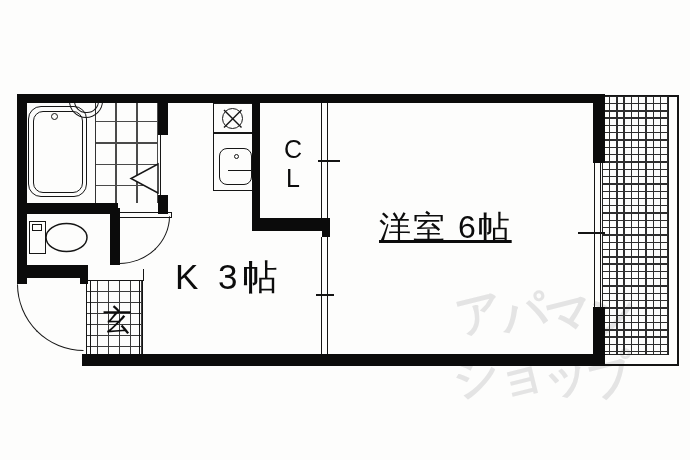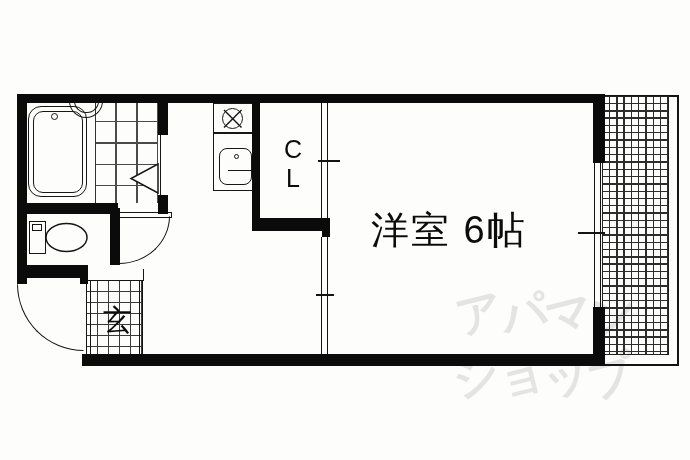--- a/index.html
+++ b/index.html
@@ -98,18 +98,19 @@
   <div class="abs fix" style="left:118px;top:212px;width:54px;height:6px;border-width:1.1px;"></div>
   <div class="abs arc" style="left:119px;top:216px;width:51px;height:48px;border-color:transparent;border-right:1.3px solid #161616;border-bottom:1.3px solid #161616;border-bottom-right-radius:51px 48px;"></div>
 
   <svg class="overlay" width="690" height="460" viewBox="0 0 690 460">
     <ellipse cx="66.5" cy="237.5" rx="20.5" ry="14" fill="#fdfdfc" stroke="#161616" stroke-width="1.5"></ellipse>
     <line x1="224" y1="110" x2="241.5" y2="127.5" stroke="#161616" stroke-width="1.4"></line>
     <line x1="241.5" y1="110" x2="224" y2="127.5" stroke="#161616" stroke-width="1.4"></line>
     <polygon points="158,164 158,193 131,178.5" fill="#fdfdfc" stroke="#161616" stroke-width="1.5"></polygon>
   </svg>
 
-  <div class="abs lbl" style="left:371px;top:211px;font-size:38px;letter-spacing:2px;">洋室 6帖</div>
+  <div class="abs lbl" style="left:379px;top:211px;font-size:32px;letter-spacing:2px;text-decoration:underline;">洋室 6帖</div>
+  <div class="abs lbl" style="left:175px;top:259px;font-size:35px;letter-spacing:5px;">K 3帖</div>
   <div class="abs lbl" style="left:280px;top:135px;font-size:25px;width:26px;text-align:center;line-height:1.15;">C
 L</div>
   <div class="abs lbl" style="left:103px;top:305px;font-size:29px;">玄</div>
 
 </div>
 
 </body></html>

